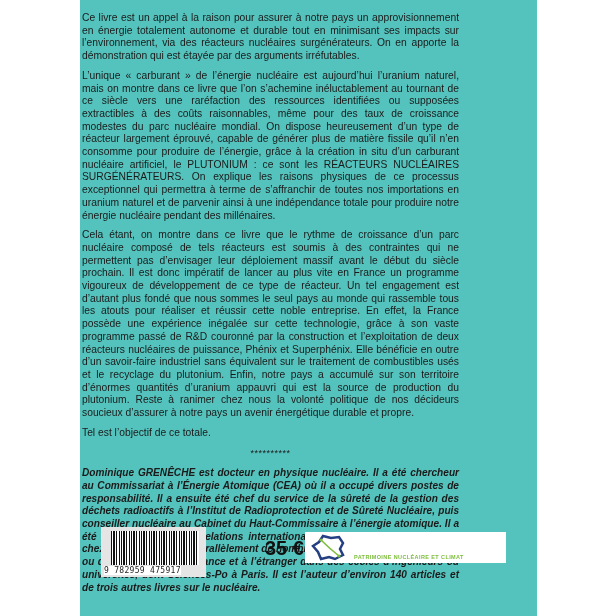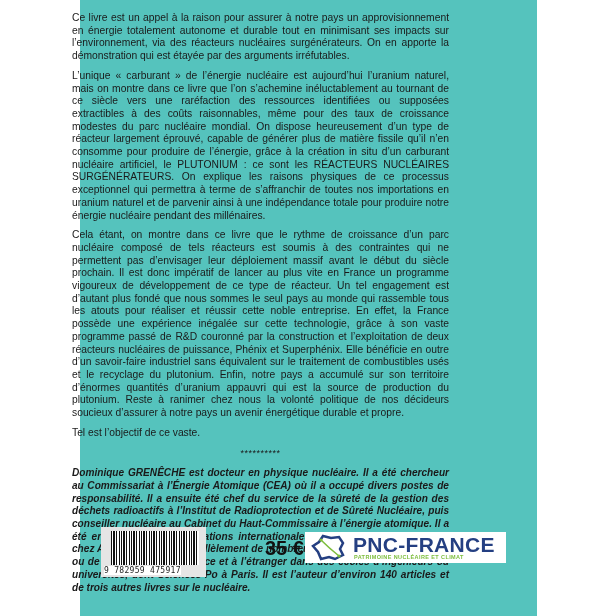--- a/index.html
+++ b/index.html
@@ -1,18 +1,18 @@
 <!DOCTYPE html>
 <html><head>
 <meta charset="utf-8">
 <style>
   html, body { margin:0; padding:0; }
   body { width:616px; height:616px; background:#ffffff; position:relative; overflow:hidden; font-family:"Liberation Sans", sans-serif; }
   .panel { position:absolute; left:80px; top:0; width:457px; height:616px; background:#55c3bd; }
-  .text { position:absolute; left:72px; top:12px; width:377px; color:#1a1a1a; font-size:10.3px; line-height:12.7px; text-align:justify; }
+  .text { position:absolute; left:82px; top:12px; width:377px; color:#1a1a1a; font-size:10.3px; line-height:12.7px; text-align:justify; }
   .text p { margin:0 0 7px 0; }
   .stars { text-align:center; font-size:9px; letter-spacing:0.5px; margin:2px 0 8px 0; }
   .bio { font-style:italic; font-weight:bold; font-size:10.1px; line-height:12.7px; text-align:justify; margin:0; }
   .barcode { position:absolute; left:101px; top:527px; width:105px; height:50px; background:#e5e5e5; }
   .bars { position:absolute; left:10px; top:4px; width:88px; height:34px;
     background: repeating-linear-gradient(90deg, #111 0 1px, #fff 1px 2px, #111 2px 4px, #fff 4px 5px, #111 5px 6px, #fff 6px 8px, #111 8px 9px, #fff 9px 10px); }
   .bc-num { position:absolute; left:3px; bottom:2px; font-family:"DejaVu Sans Mono", monospace; font-size:8px; color:#222; background:#fff; letter-spacing:0.3px; }
   .price { position:absolute; left:265px; top:537px; font-size:20px; font-weight:bold; color:#111; }
   .logo { position:absolute; left:305px; top:532px; width:201px; height:31px; background:#fff; }
   .logo svg { position:absolute; left:4px; top:2px; }
@@ -21,34 +21,33 @@
 </style>
 </head>
 <body>
 
 <div class="panel"></div>
 
 <div class="text">
   <p>Ce livre est un appel à la raison pour assurer à notre pays un approvisionnement en énergie totalement autonome et durable tout en minimisant ses impacts sur l’environnement, via des réacteurs nucléaires surgénérateurs. On en apporte la démonstration qui est étayée par des arguments irréfutables.</p>
   <p>L’unique « carburant » de l’énergie nucléaire est aujourd’hui l’uranium naturel, mais on montre dans ce livre que l’on s’achemine inéluctablement au tournant de ce siècle vers une raréfaction des ressources identifiées ou supposées extractibles à des coûts raisonnables, même pour des taux de croissance modestes du parc nucléaire mondial. On dispose heureusement d’un type de réacteur largement éprouvé, capable de générer plus de matière fissile qu’il n’en consomme pour produire de l’énergie, grâce à la création in situ d’un carburant nucléaire artificiel, le PLUTONIUM : ce sont les RÉACTEURS NUCLÉAIRES SURGÉNÉRATEURS. On explique les raisons physiques de ce processus exceptionnel qui permettra à terme de s’affranchir de toutes nos importations en uranium naturel et de parvenir ainsi à une indépendance totale pour produire notre énergie nucléaire pendant des millénaires.</p>
   <p>Cela étant, on montre dans ce livre que le rythme de croissance d’un parc nucléaire composé de tels réacteurs est soumis à des contraintes qui ne permettent pas d’envisager leur déploiement massif avant le début du siècle prochain. Il est donc impératif de lancer au plus vite en France un programme vigoureux de développement de ce type de réacteur. Un tel engagement est d’autant plus fondé que nous sommes le seul pays au monde qui rassemble tous les atouts pour réaliser et réussir cette noble entreprise. En effet, la France possède une expérience inégalée sur cette technologie, grâce à son vaste programme passé de R&amp;D couronné par la construction et l’exploitation de deux réacteurs nucléaires de puissance, Phénix et Superphénix. Elle bénéficie en outre d’un savoir-faire industriel sans équivalent sur le traitement de combustibles usés et le recyclage du plutonium. Enfin, notre pays a accumulé sur son territoire d’énormes quantités d’uranium appauvri qui est la source de production du plutonium. Reste à ranimer chez nous la volonté politique de nos décideurs soucieux d’assurer à notre pays un avenir énergétique durable et propre.</p>
-  <p>Tel est l’objectif de ce vaste.</p>
+  <p>Tel est l’objectif de ce totale.</p>
   <div class="stars">**********</div>
   <p class="bio">Dominique GRENÊCHE est docteur en physique nucléaire. Il a été chercheur au Commissariat à l’Énergie Atomique (CEA) où il a occupé divers postes de responsabilité. Il a ensuite été chef du service de la sûreté de la gestion des déchets radioactifs à l’Institut de Radioprotection et de Sûreté Nucléaire, puis conseiller nucléaire au Cabinet du Haut-Commissaire à l’énergie atomique. Il a été enfin directeur des relations internationales scientifiques et techniques chez AREVA. Il a mené parallèlement de nombreuses activités d’enseignement ou de conférencier en France et à l’étranger dans des écoles d’ingénieurs ou universités, dont Sciences-Po à Paris. Il est l’auteur d’environ 140 articles et de trois autres livres sur le nucléaire.</p>
 </div>
 
 <div class="barcode">
   <div class="bars"></div>
   <div class="bc-num">9 782959 475917</div>
 </div>
 
 <div class="price">35 €</div>
 
 <div class="logo">
   <svg width="40" height="27" viewBox="0 0 40 27">
     <path d="M14 2 L22 4 L30 3 L34 9 L31 15 L34 21 L26 25 L20 23 L12 25 L9 18 L4 12 L10 8 Z" fill="#ffffff" stroke="#243f82" stroke-width="2.5"></path>
     <path d="M12 6 Q20 14 30 22" fill="none" stroke="#7cbd3b" stroke-width="1.5"></path>
     <circle cx="12" cy="6" r="1.6" fill="#7cbd3b"></circle>
     <circle cx="30" cy="22" r="1.6" fill="#7cbd3b"></circle>
   </svg>
-  <div class="logo-title">PNC-FRANCE</div>
   <div class="logo-sub">PATRIMOINE NUCLÉAIRE ET CLIMAT</div>
 </div>
 
 </body></html>

